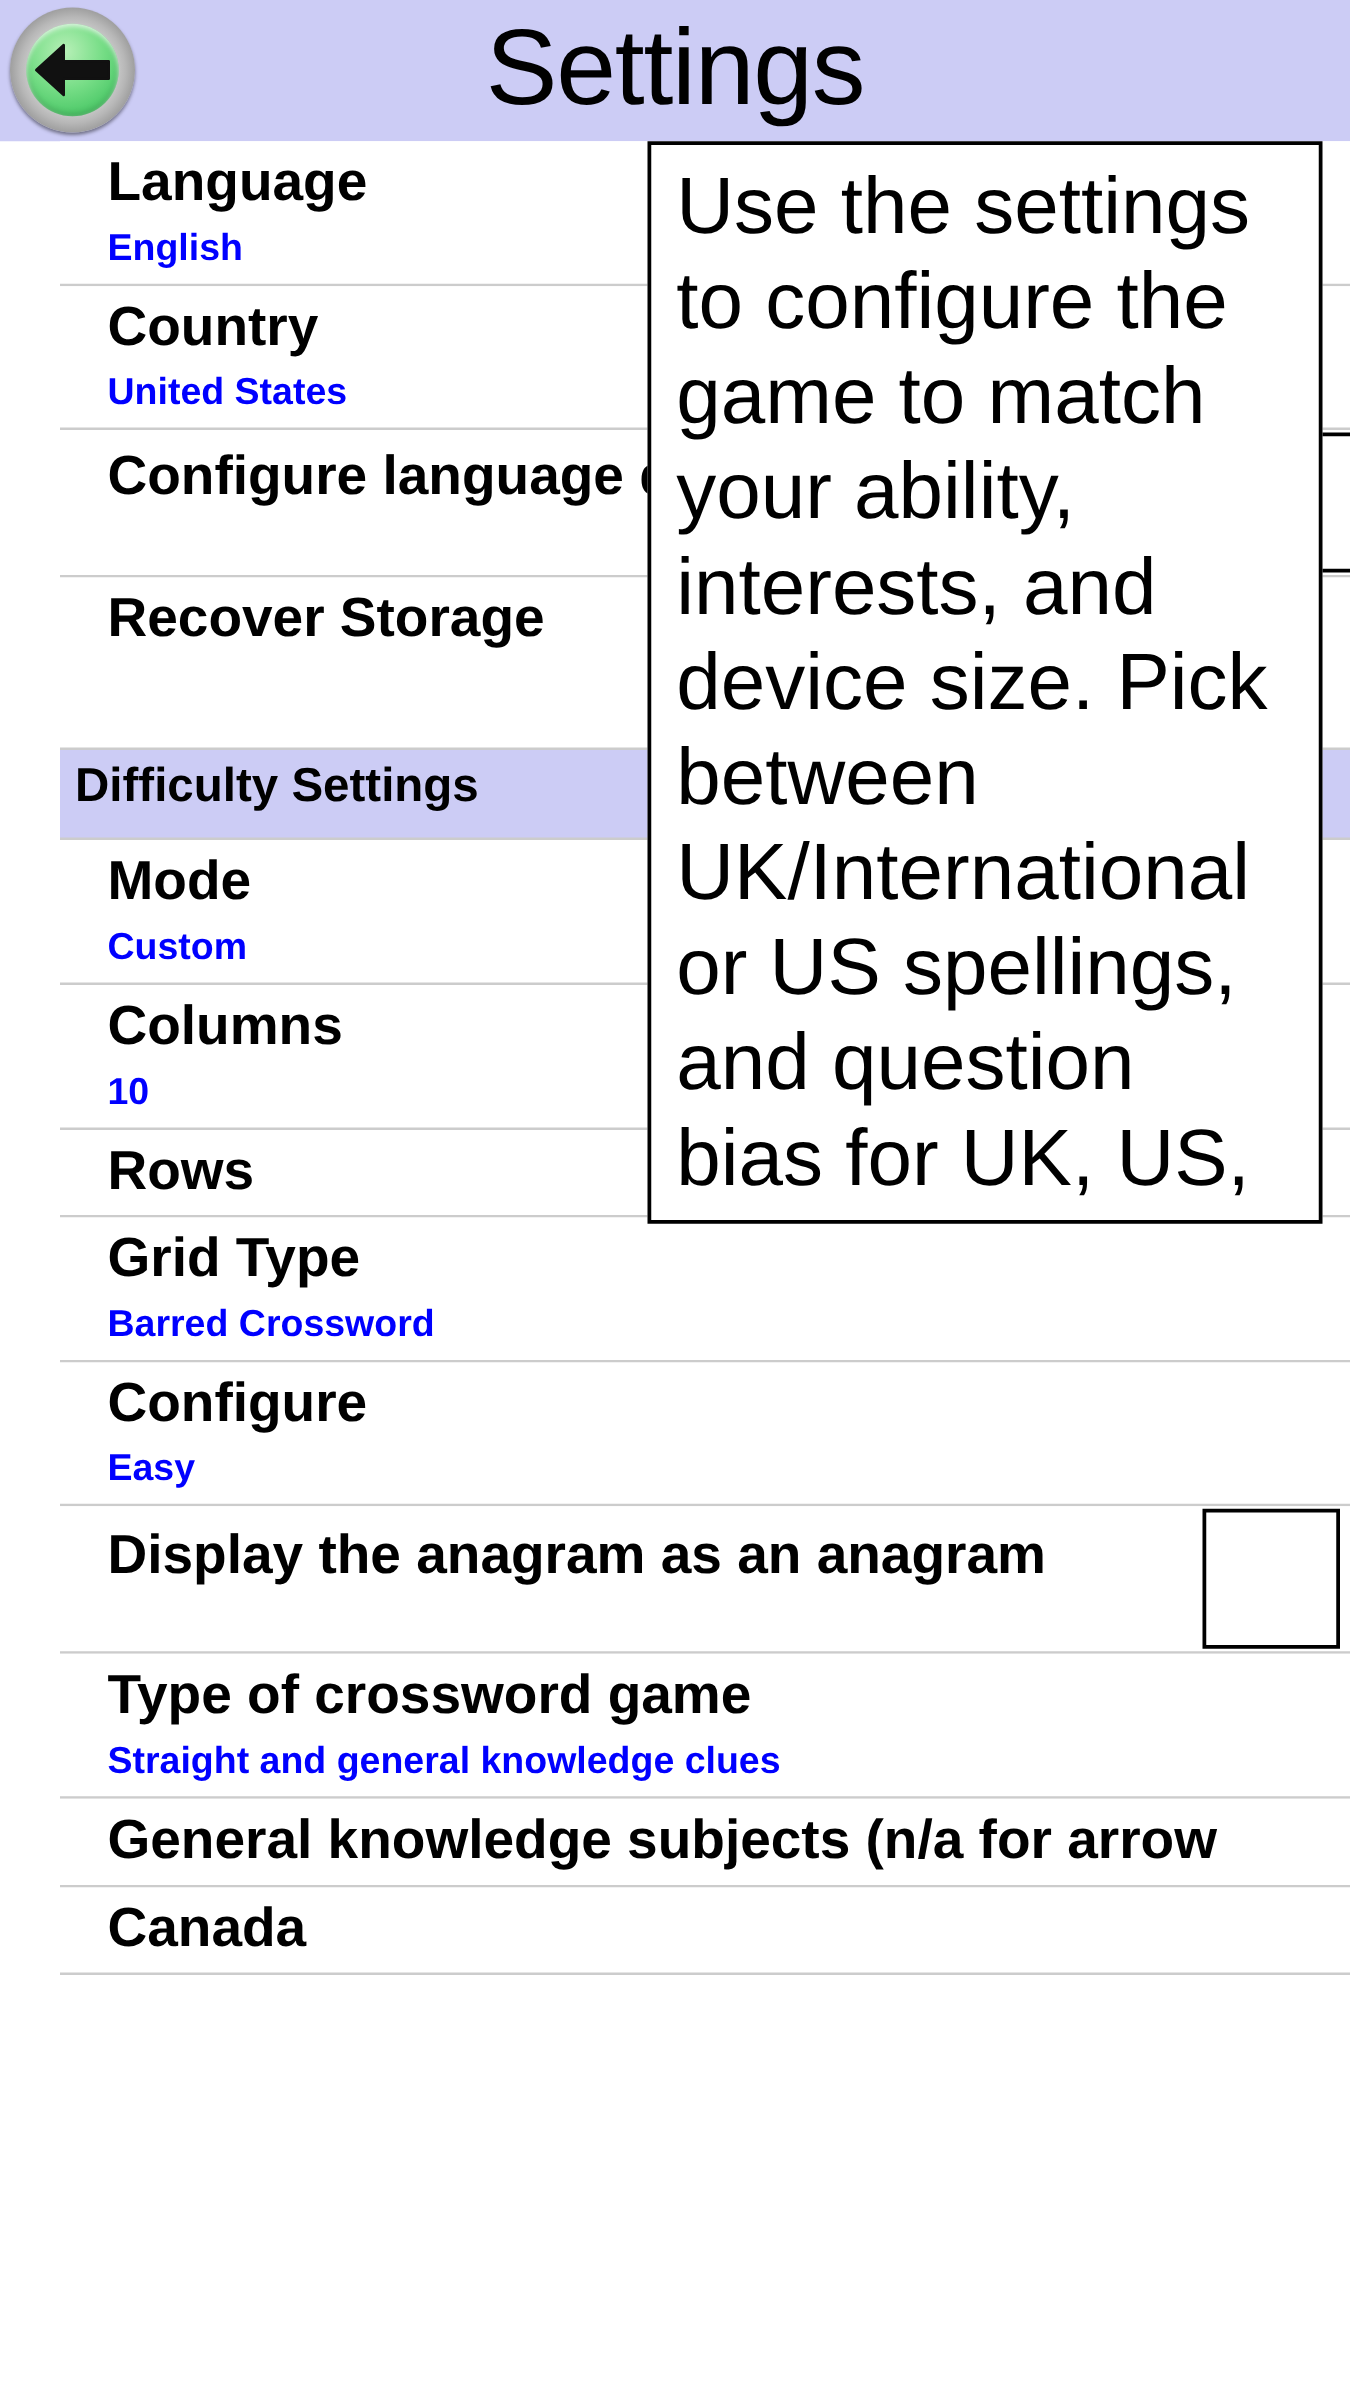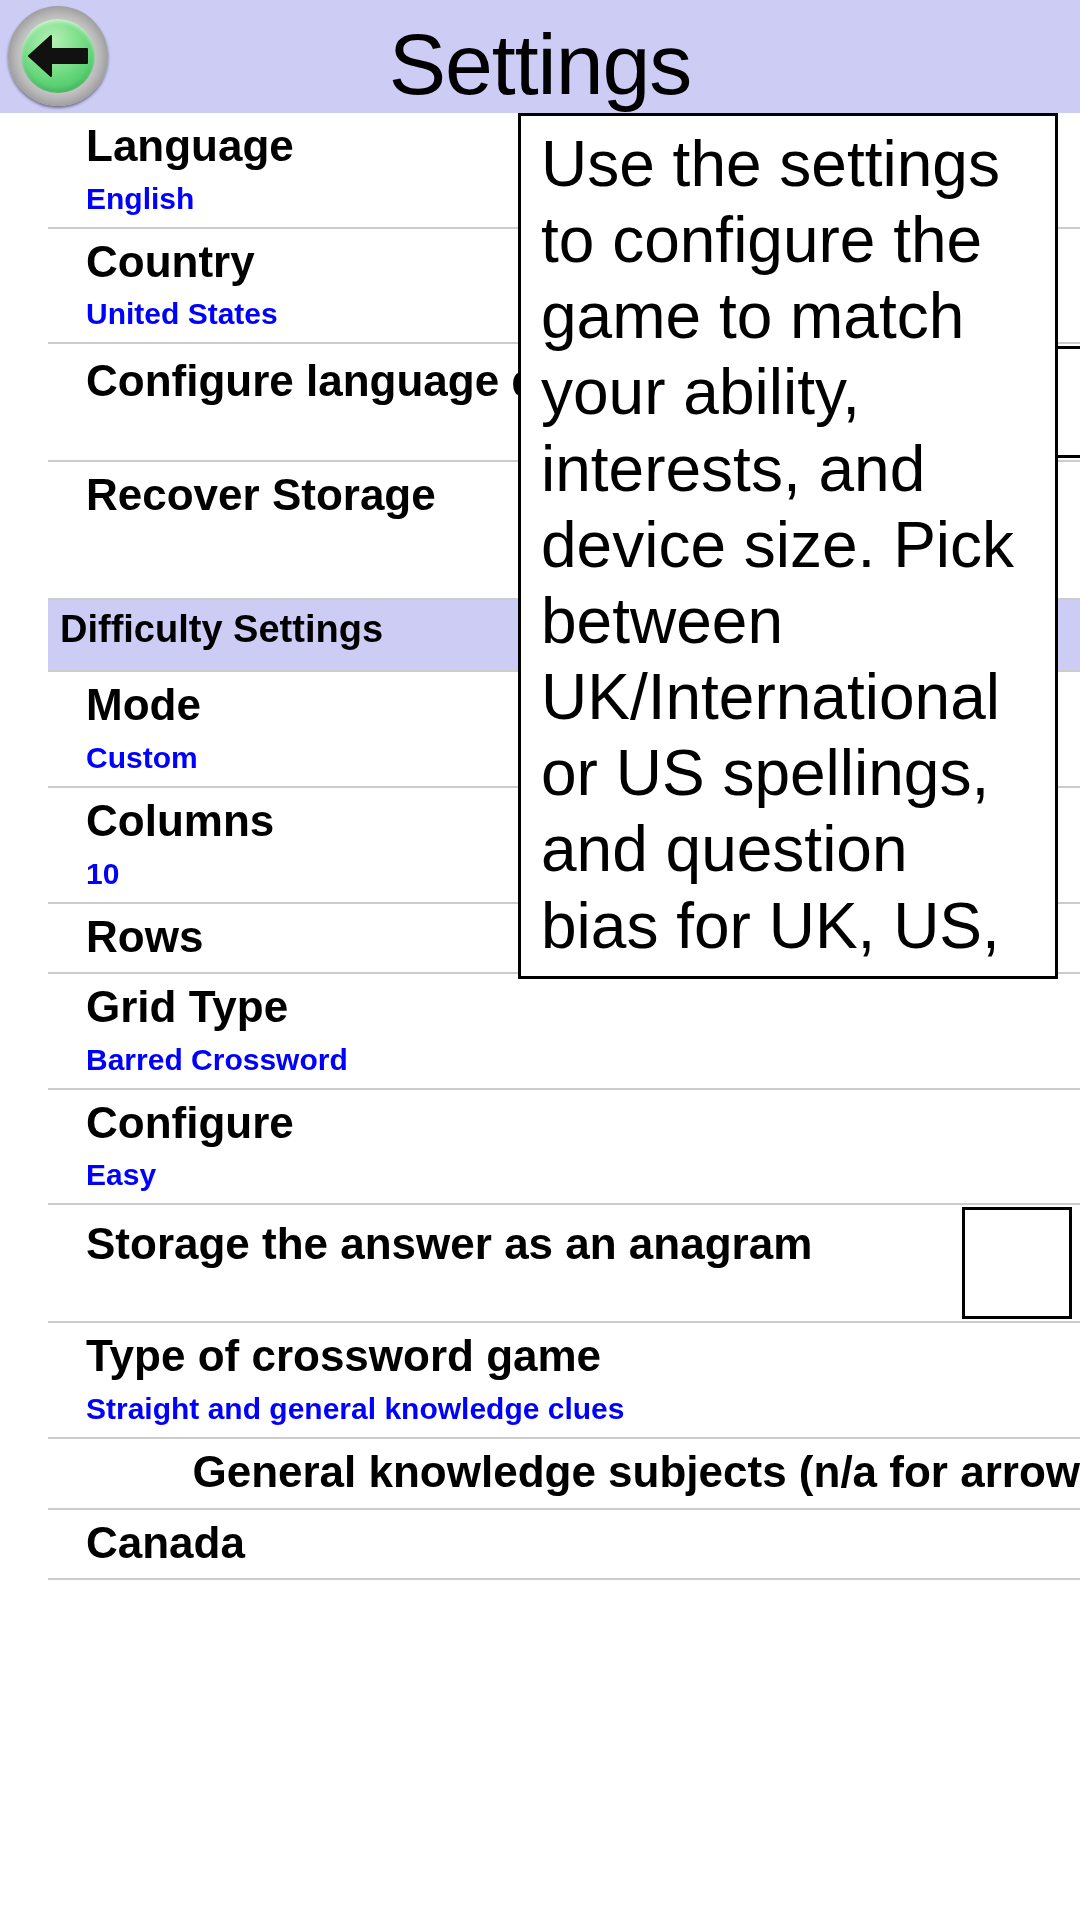--- a/index.html
+++ b/index.html
@@ -22,21 +22,21 @@
     overflow: hidden;
     background: #ffffff;
   }
 
   
   .header {
     position: relative;
     height: 113px;
     background: #ccccf5;
     display: flex;
-    align-items: flex-end;
+    align-items: center;
     justify-content: center;
     overflow: visible;
   }
   .back-button {
     position: absolute;
     left: 8px;
     top: 6px;
     width: 100px;
     height: 100px;
     border-radius: 50%;
@@ -126,21 +126,21 @@
     width: 110px;
     height: 112px;
     border: 3px solid #000000;
     background: #ffffff;
     box-sizing: border-box;
   }
   .checkbox.edge {
     right: -52px;
   }
 
-  .row.clipped .row-title { overflow: hidden; text-align: right; }
+  .row.clipped .row-title { overflow: hidden; }
 
   
   .tooltip {
     position: absolute;
     left: 518px;
     top: 113px;
     width: 540px;
     height: 866px;
     background: #ffffff;
     border: 3px solid #000000;
@@ -219,21 +219,21 @@
       <div class="row-title">Grid Type</div>
       <div class="row-value">Barred Crossword</div>
     </div>
 
     <div class="row">
       <div class="row-title">Configure</div>
       <div class="row-value">Easy</div>
     </div>
 
     <div class="row with-check" style="height:118px;padding-top:16px;">
-      <div class="row-title">Storage the answer as an anagram</div>
+      <div class="row-title">Display the anagram as an anagram</div>
       <span class="checkbox"></span>
     </div>
 
     <div class="row">
       <div class="row-title">Type of crossword game</div>
       <div class="row-value">Straight and general knowledge clues</div>
     </div>
 
     <div class="row clipped">
       <div class="row-title">General knowledge subjects (n/a for arrow</div>

